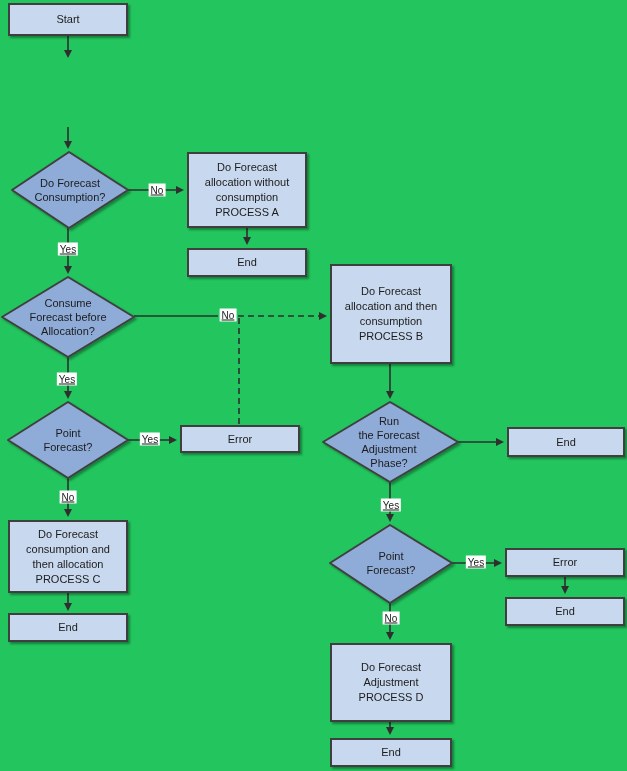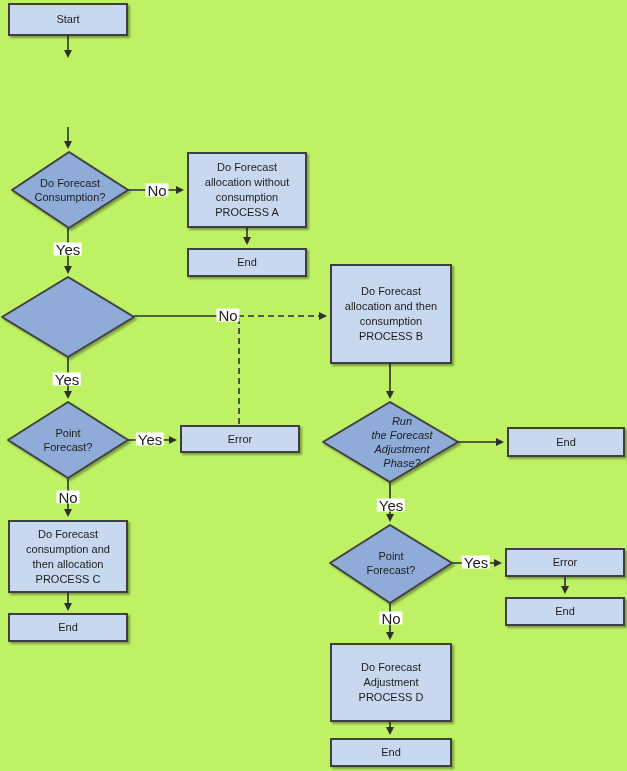--- a/index.html
+++ b/index.html
@@ -1,36 +1,36 @@
 <!DOCTYPE html>
 <html><head>
 <meta charset="utf-8">
 <style>
   html,body{margin:0;padding:0;background:#ffffff;}
   .canvas{
-    position:relative;width:627px;height:771px;background:#bef264;overflow:hidden;
+    position:relative;width:627px;height:771px;background:#22c55e;overflow:hidden;
     font-family:"Liberation Sans", sans-serif;color:#1c1c1c;
   }
   .canvas svg{position:absolute;left:0;top:0;z-index:1;}
   .node{
     position:absolute;box-sizing:border-box;z-index:2;
     background:#c8d8ee;border:2px solid #3f3f3f;
     box-shadow:2px 2px 2px rgba(0,0,0,0.35);
     display:flex;align-items:center;justify-content:center;
     text-align:center;font-size:11px;line-height:15px;
   }
   .lbl{white-space:pre-line;}
   .dtext{
     position:absolute;z-index:3;transform:translate(-50%,-50%);
     text-align:center;font-size:11px;line-height:14px;white-space:pre-line;
     pointer-events:none;
   }
   .elabel{
     position:absolute;z-index:4;transform:translate(-50%,-50%);
-    background:#ffffff;padding:0 2px;font-size:15px;line-height:13px;
+    background:#ffffff;padding:0 2px;font-size:10px;line-height:13px;text-decoration:underline;
   }
   polygon.decision{fill:#8fabd8;stroke:#3f3f3f;stroke-width:2;stroke-linejoin:round;}
   line.conn{stroke:#2f2f2f;stroke-width:1.6;}
   line.dashed{stroke-dasharray:6 4;}
 </style>
 </head>
 <body>
 
 <div class="canvas">
 
@@ -114,23 +114,26 @@
       <span class="lbl">Do Forecast
 Adjustment
 PROCESS D</span>
     </div>
   <div class="node" style="left:330px;top:738px;width:122px;height:29px;">
       <span class="lbl">End</span>
     </div>
 
   <div class="dtext" style="left:70px;top:190px;width:110px;">Do Forecast
 Consumption?</div>
+  <div class="dtext" style="left:68px;top:317px;width:120px;">Consume
+Forecast before
+Allocation?</div>
   <div class="dtext" style="left:68px;top:440px;width:100px;">Point
 Forecast?</div>
-  <div class="dtext" style="left:402px;top:442px;width:110px;font-style:italic;">Run
+  <div class="dtext" style="left:389px;top:442px;width:110px;">Run
 the Forecast
 Adjustment
 Phase?</div>
   <div class="dtext" style="left:391px;top:563px;width:100px;">Point
 Forecast?</div>
 
   <div class="elabel" style="left:157px;top:190px;">No</div>
   <div class="elabel" style="left:68px;top:249px;">Yes</div>
   <div class="elabel" style="left:228px;top:315px;">No</div>
   <div class="elabel" style="left:67px;top:379px;">Yes</div>

